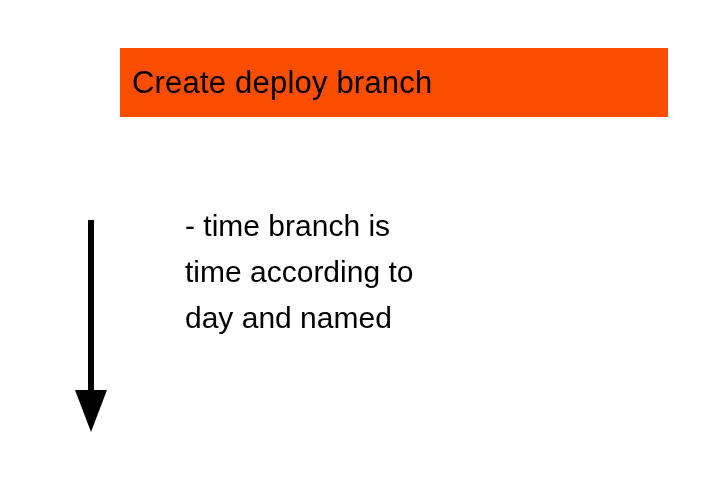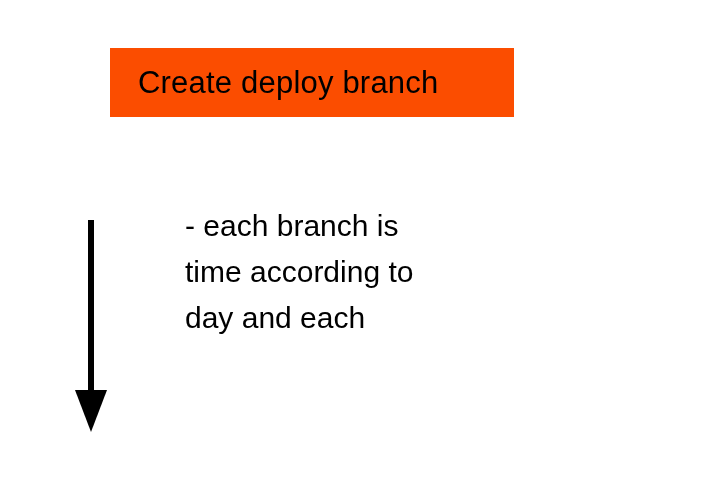--- a/index.html
+++ b/index.html
@@ -16,30 +16,30 @@
   }
   .slide {
     position: absolute;
     left: 0; top: 0;
     width: 715px;
     height: 480px;
     background: #ffffff;
   }
   .title-box {
     position: absolute;
-    left: 110px;
+    left: 120px;
     top: 48px;
-    width: 404px;
+    width: 548px;
     height: 69px;
     background: #FB4D00;
     color: #000000;
     display: flex;
     align-items: center;
     box-sizing: border-box;
-    padding-left: 28px;
+    padding-left: 12px;
   }
   .title-box .label {
     font-size: 31px;
     letter-spacing: 0.2px;
   }
   .arrow {
     position: absolute;
     left: 75px;
     top: 220px;
     width: 32px;
@@ -81,18 +81,18 @@
   <div class="title-box" style="background: rgb(251, 77, 0); color: rgb(0, 0, 0);">
     <span class="label">Create deploy branch</span>
   </div>
 
   <div class="arrow">
     <div class="arrow-line" style="background: rgb(0, 0, 0);"></div>
     <div class="arrow-head" style="border-top-color: rgb(0, 0, 0);"></div>
   </div>
 
   <div class="note">
-    <div class="note-line">- each branch is</div>
+    <div class="note-line">- time branch is</div>
     <div class="note-line">time according to</div>
-    <div class="note-line">day and each</div>
+    <div class="note-line">day and named</div>
   </div>
 
 </div>
 
 </body></html>

